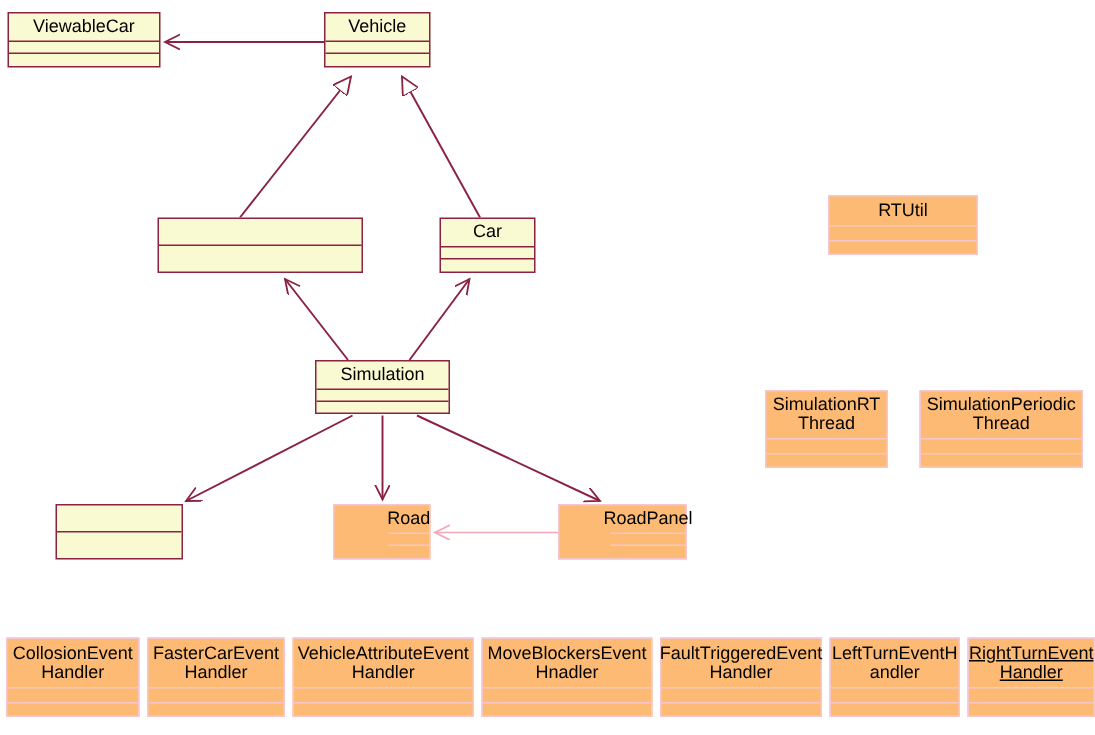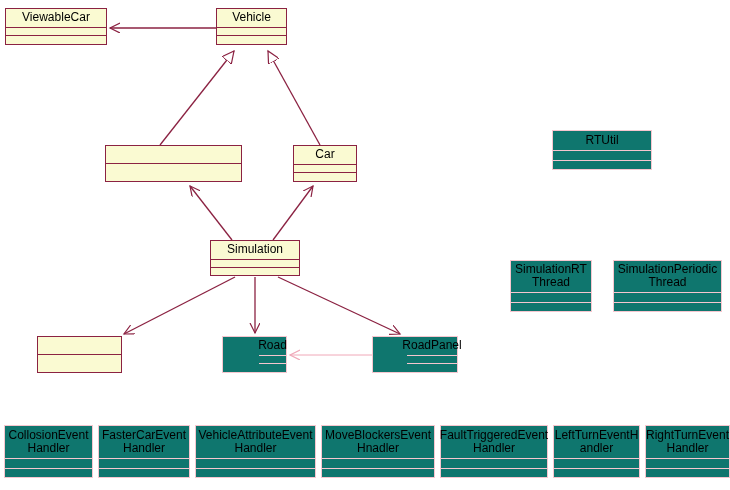--- a/index.html
+++ b/index.html
@@ -26,21 +26,21 @@
   .uml-class {
     position: absolute;
     box-sizing: border-box;
     display: flex;
     flex-direction: column;
     background: #fafad2;
     border: 1px solid #8b2242;
     z-index: 2;
   }
   .uml-class.pale {
-    background: #0f766e;
+    background: #fdba74;
     border: 1px solid #f6c6cf;
   }
   .uml-name {
     box-sizing: border-box;
     flex: 0 0 auto;
     display: flex;
     align-items: center;
     justify-content: center;
     text-align: center;
     color: #000000;
@@ -183,21 +183,21 @@
 Handler</div>
         <div class="uml-attrs"></div>
         <div class="uml-ops"></div>
       </div>
       <div class="uml-class pale" style="left: 553px; top: 425px; width: 87px; height: 53px;">
         <div class="uml-name" style="height: 33px;">LeftTurnEventH
 andler</div>
         <div class="uml-attrs"></div>
         <div class="uml-ops"></div>
       </div>
-      <div class="uml-class pale" style="left: 645px; top: 425px; width: 85px; height: 53px;">
+      <div class="uml-class pale" style="left: 645px; top: 425px; width: 85px; height: 53px; text-decoration: underline;">
         <div class="uml-name" style="height: 33px;">RightTurnEvent
 Handler</div>
         <div class="uml-attrs"></div>
         <div class="uml-ops"></div>
       </div>
     </div>
 
 </div>
 
 </body></html>

